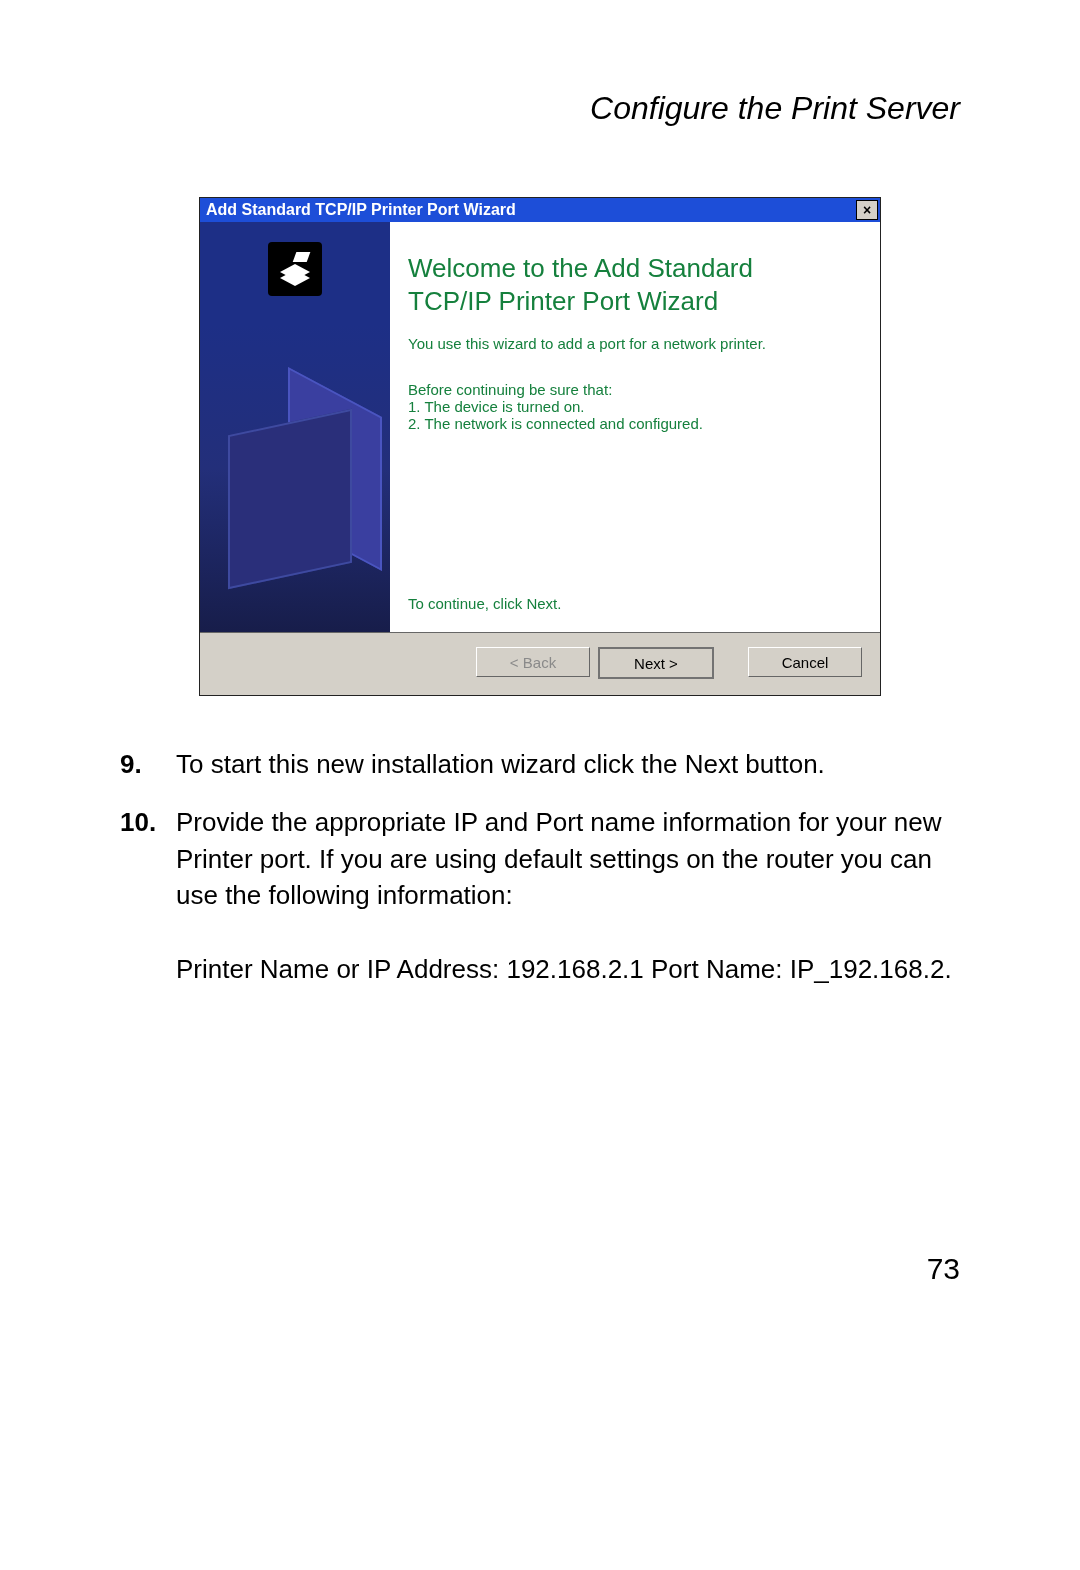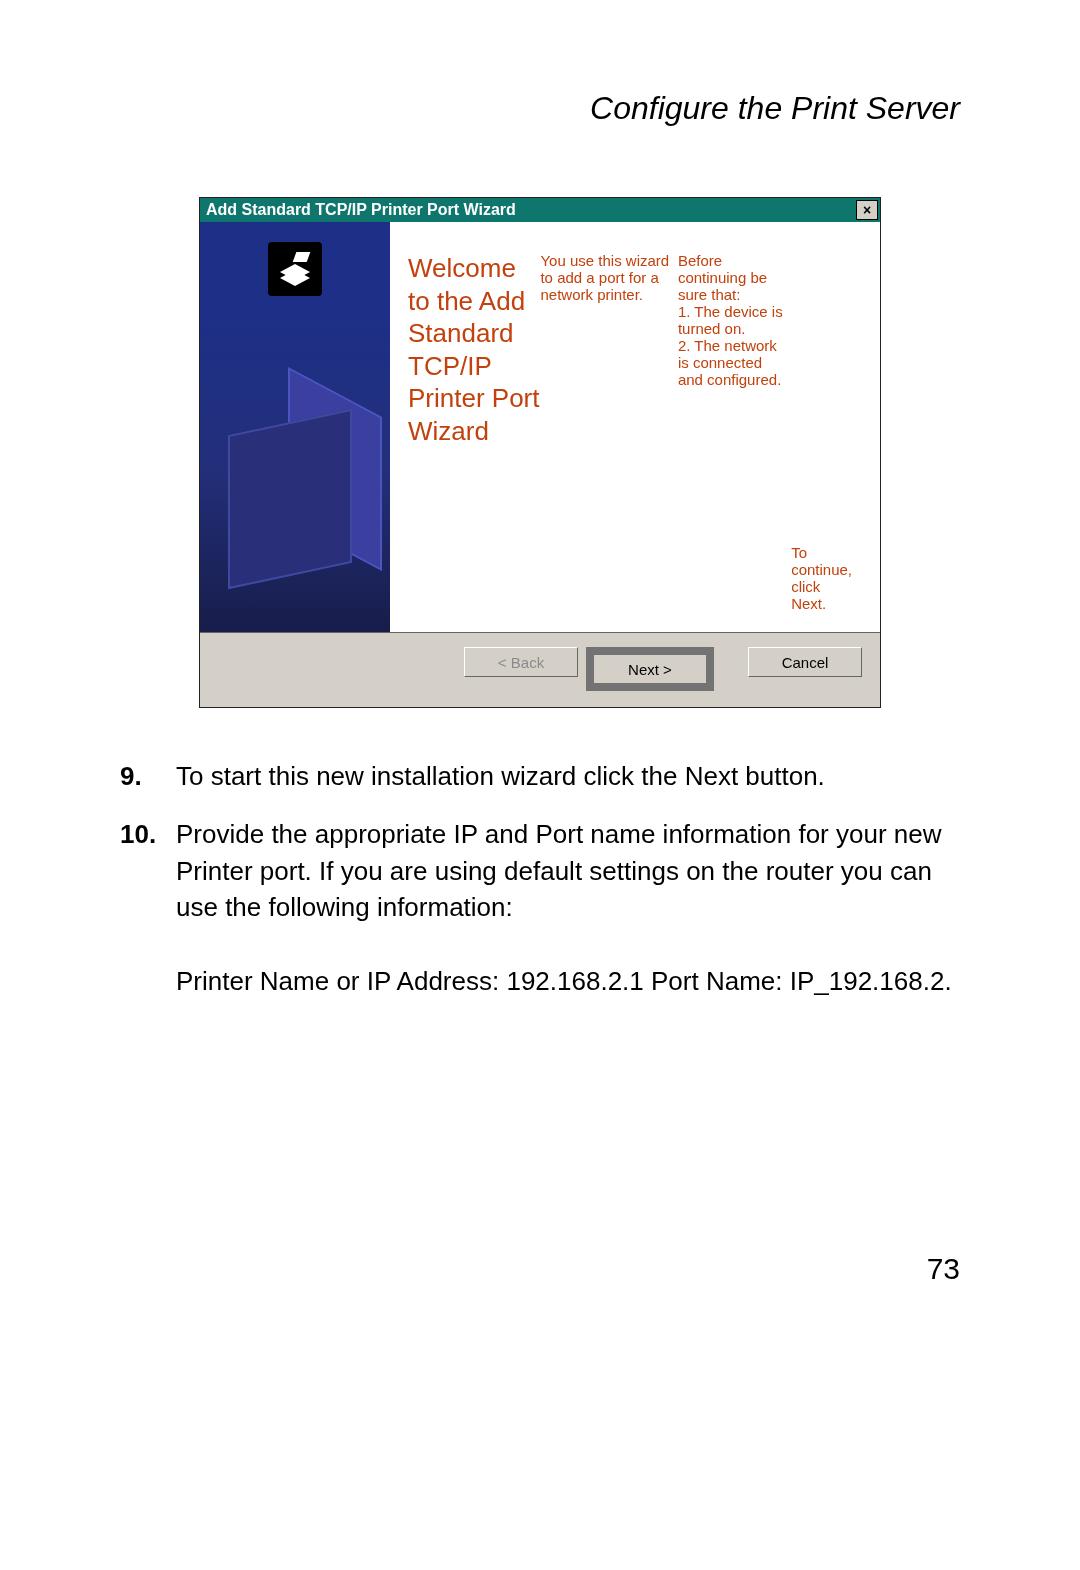--- a/index.html
+++ b/index.html
@@ -1,35 +1,35 @@
 <!DOCTYPE html>
 <html><head>
 <meta charset="utf-8">
 <style>
   html,body{margin:0;padding:0;background:#fff;font-family:Arial,Helvetica,sans-serif;color:#000}
   .page{width:1080px;height:1366px;position:relative;box-sizing:border-box;padding:90px 120px 60px 120px}
   .hdr{font-style:italic;font-size:32px;text-align:right;margin-bottom:70px}
   .shot{width:680px;margin:0 auto 50px auto;border:1px solid #222}
-  .titlebar{background:#0f766e;color:#fff;font:bold 16px Tahoma,Arial,sans-serif;display:flex;align-items:center;justify-content:space-between;padding:2px 2px 2px 6px}
+  .titlebar{background:#1d4ed8;color:#fff;font:bold 16px Tahoma,Arial,sans-serif;display:flex;align-items:center;justify-content:space-between;padding:2px 2px 2px 6px}
   .closebox{width:20px;height:18px;background:#d4d0c8;border:1px solid #000;color:#000;font:bold 14px/14px Arial;text-align:center;display:flex;align-items:center;justify-content:center}
   .wizbody{display:flex;background:#fff;height:410px;border-bottom:1px solid #666}
   .wizleft{flex:0 0 190px;background:linear-gradient(#1d2f86 0%,#1d2f86 25%,#232f7a 60%,#171d4a 100%);position:relative}
   .printericon{width:54px;height:54px;background:#000;margin:20px auto 0 auto;border-radius:4px}
   .printershapes{position:absolute;left:28px;top:140px;width:140px;height:200px}
   .box3d{position:absolute;left:0;top:60px;width:120px;height:150px;background:#2a2f7a;border:2px solid #3e4aa0;transform:skewY(-12deg)}
   .box3d2{position:absolute;left:60px;top:30px;width:90px;height:150px;background:#3a3fa0;border:2px solid #4a55c0;transform:skewY(28deg)}
-  .wizright{flex:1;padding:30px 28px 20px 18px;display:flex;flex-direction:row;font:15px Tahoma,Arial,sans-serif;color:#c2410c}
+  .wizright{flex:1;padding:30px 28px 20px 18px;display:flex;flex-direction:column;font:15px Tahoma,Arial,sans-serif;color:#15803d}
   .wiztitle{font:26px Tahoma,Arial,sans-serif;line-height:1.25;margin-bottom:18px}
   .wiztxt{font-size:15px;margin-bottom:29px}
   .wizlist{font-size:15px;margin-bottom:10px}
   .wizcont{margin-top:auto;font-size:15px}
   .btnrow{background:#d4d0c8;padding:14px 18px 16px 0;display:flex;justify-content:flex-end;gap:8px}
   .btn{min-width:92px;height:28px;font:15px Tahoma,Arial,sans-serif;background:#d4d0c8;border:1px solid #666;border-top-color:#fff;border-left-color:#fff;display:flex;align-items:center;justify-content:center;padding:0 10px}
   .btn.disabled{color:#8a8a8a}
-  .btn.default{border:8px solid #737373}
+  .btn.default{border:2px solid #737373}
   ol.steps{list-style:none;padding:0;margin:0;font-size:26px;line-height:1.4}
   ol.steps>li{display:flex;margin-bottom:22px}
   ol.steps .num{font-weight:bold;min-width:56px}
   ol.steps .txt{flex:1}
   .subpara{margin-top:37px}
   .note{display:flex;font-size:26px;line-height:1.4;margin-top:24px}
   .note .lab{font-weight:bold;min-width:110px}
   .note .ntxt{flex:1}
   .pgnum{position:absolute;right:120px;bottom:80px;font-size:30px}
   svg{display:block}

